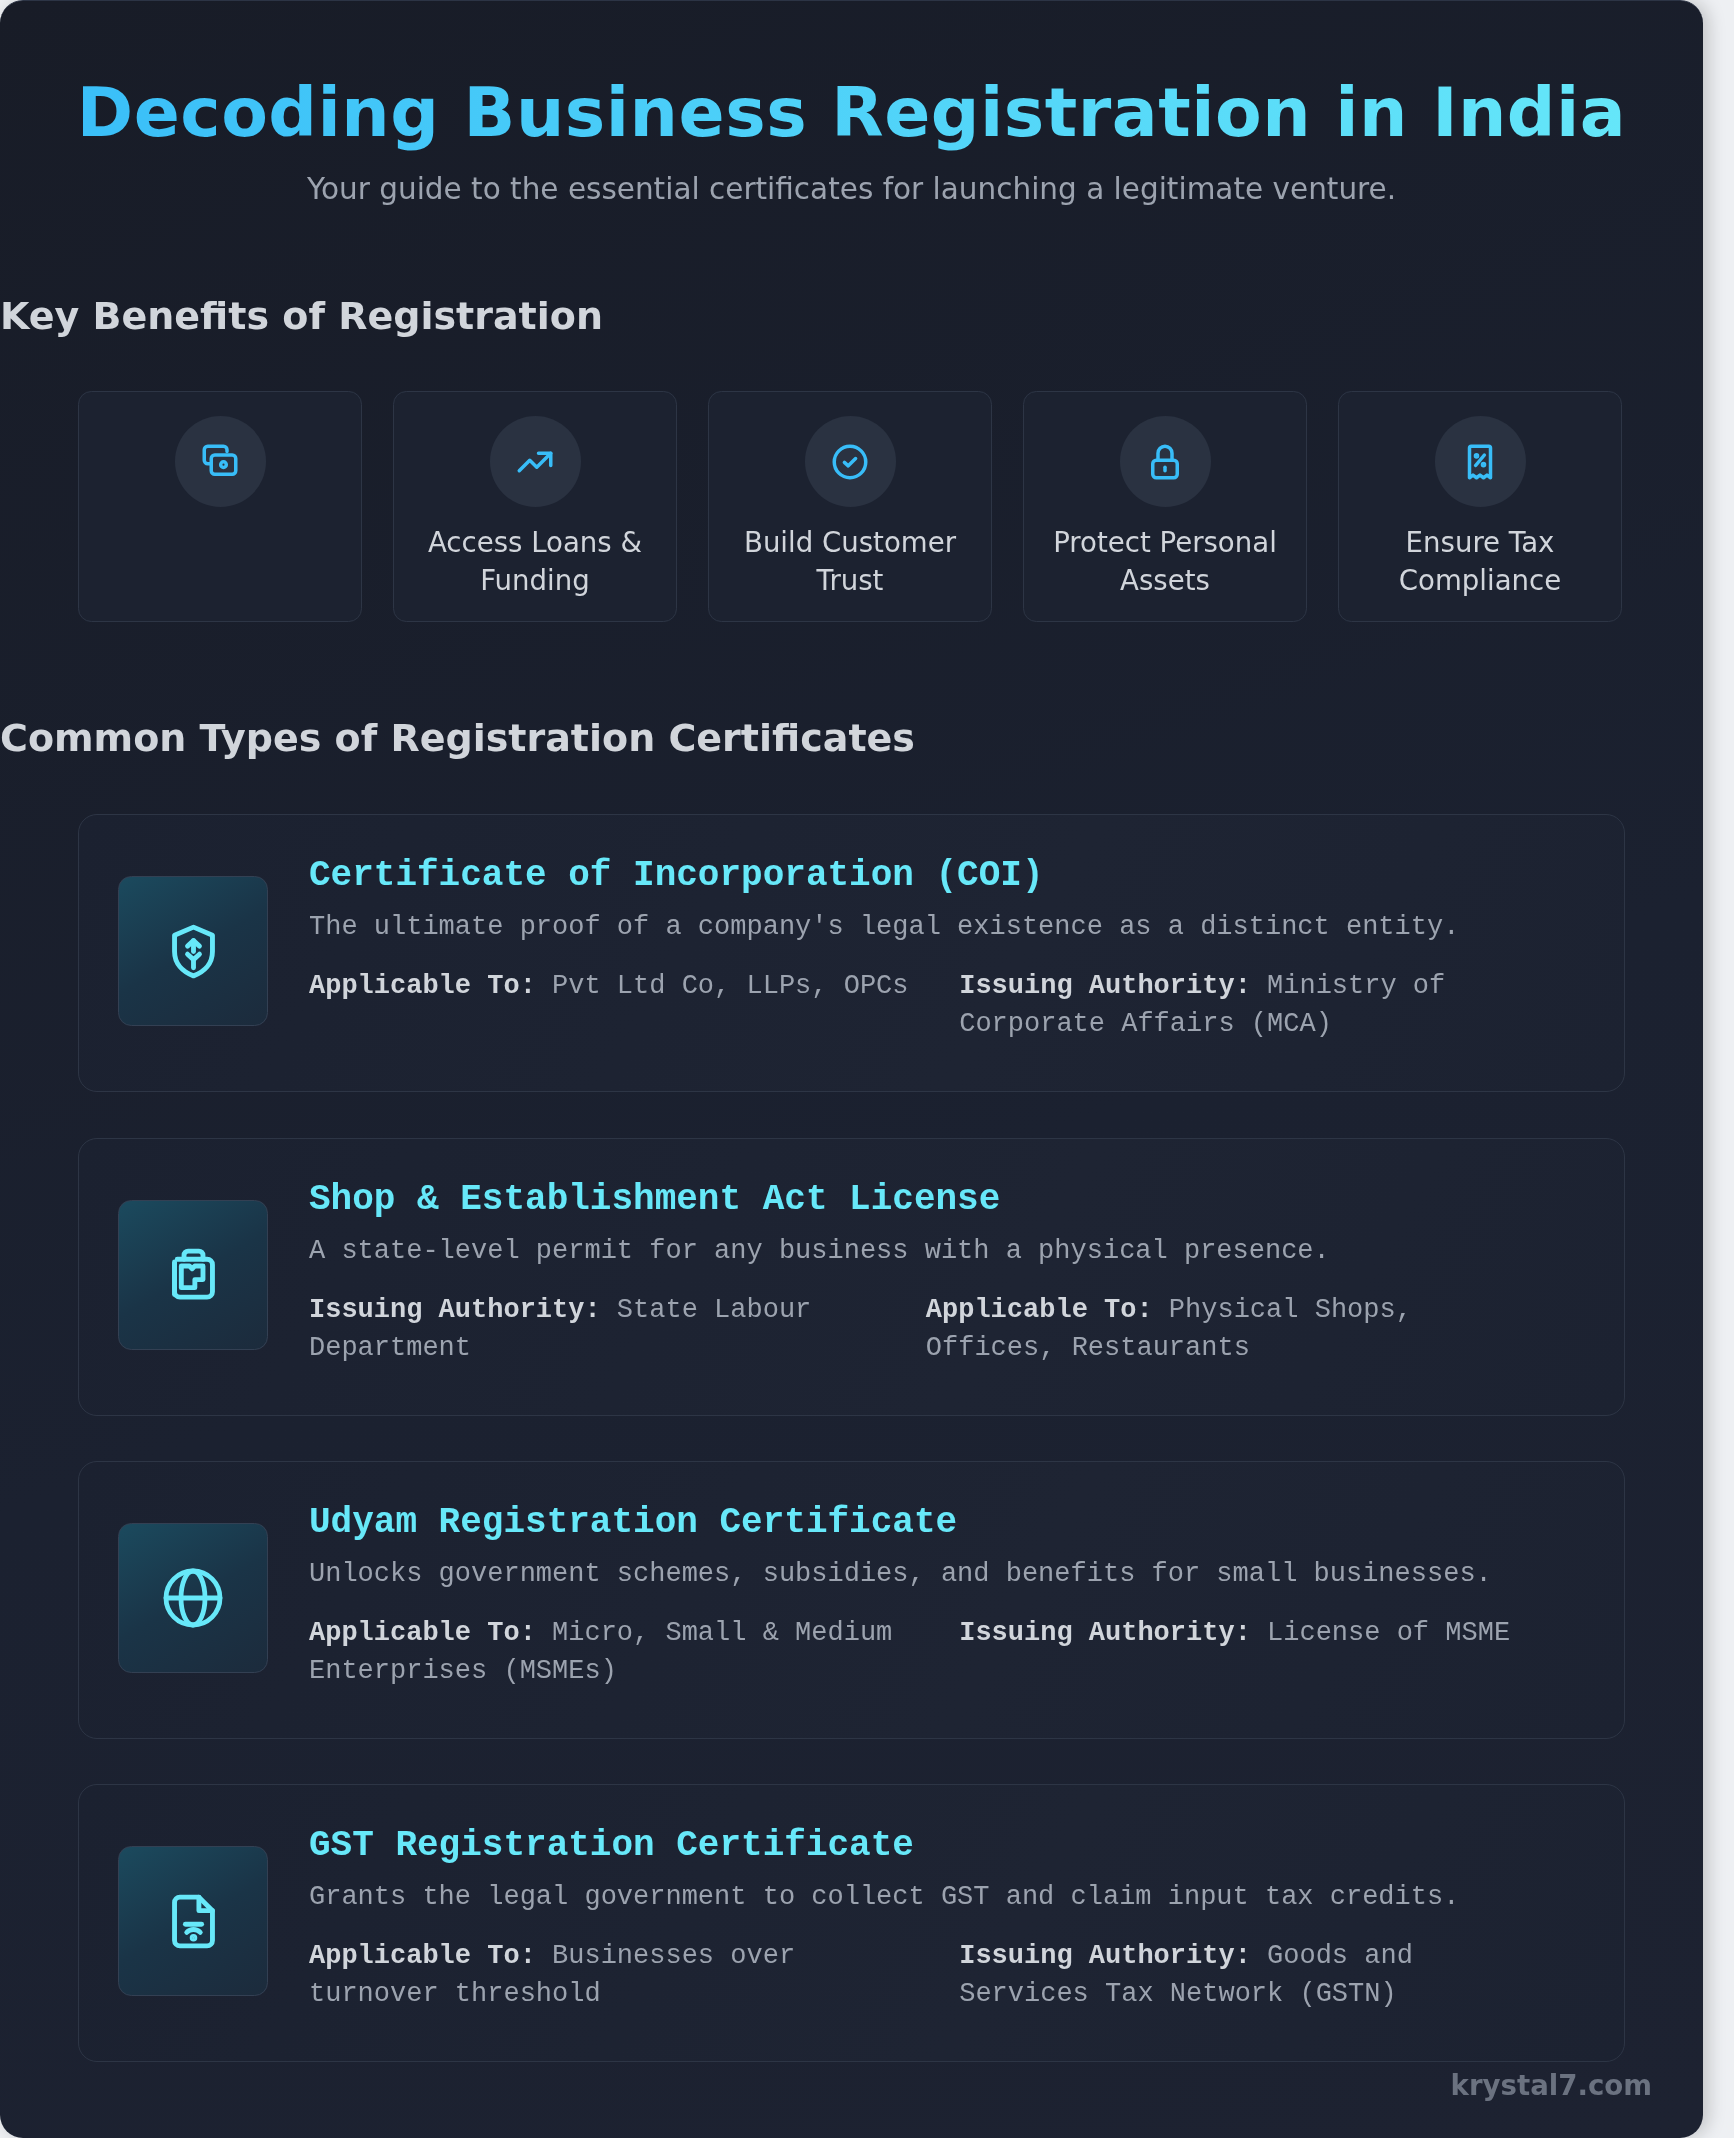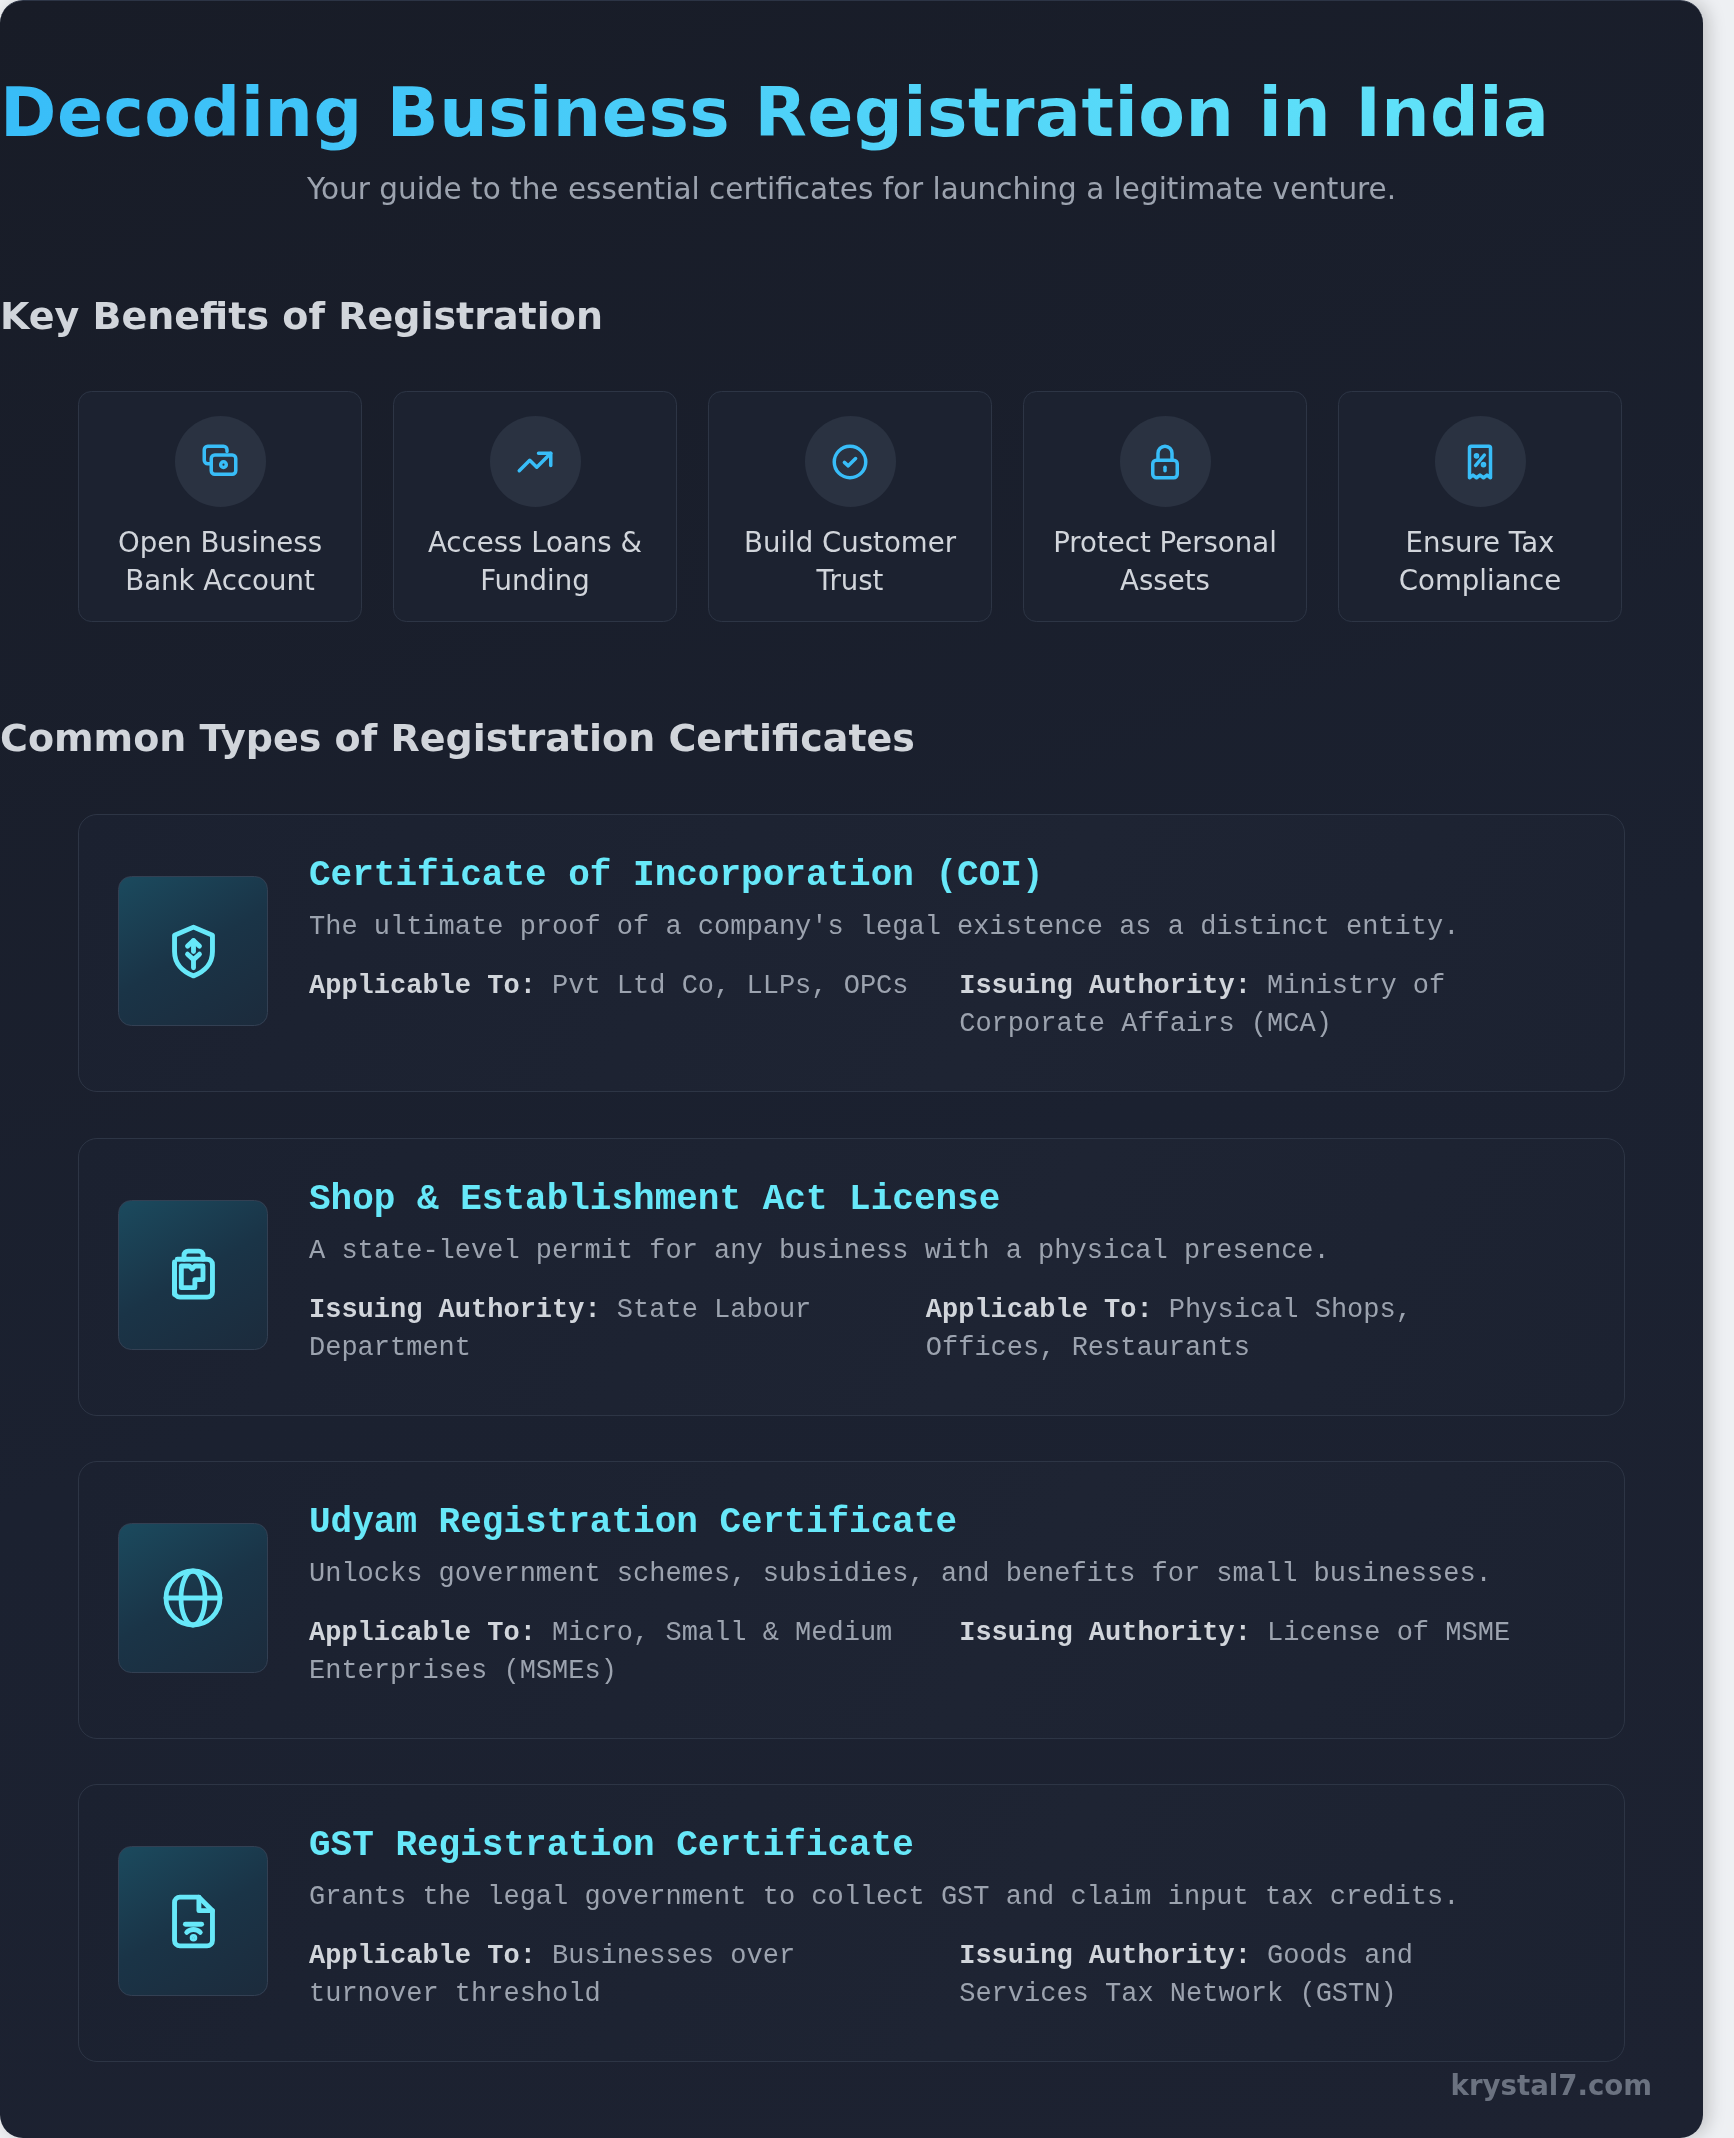--- a/index.html
+++ b/index.html
@@ -14,21 +14,21 @@
     position: absolute;
     left: 0; top: 0;
     width: 1703px; height: 2138px;
     background: linear-gradient(160deg, #181c27 0%, #1b2130 55%, #1d2231 100%);
     border-radius: 23px;
     border-top: 1.9px solid #2c3445;
     box-shadow: 5.7px 0 17px rgba(0,0,0,0.18);
   }
   .title {
     position: absolute; left: 0; right: 0; top: 72px;
-    text-align: left;
+    text-align: center;
     font-size: 68px; font-weight: bold;
     letter-spacing: 0.5px;
     background: linear-gradient(90deg, #38bdf8 0%, #67e8f9 100%);
     -webkit-background-clip: text; background-clip: text;
     color: transparent;
   }
   .subtitle {
     position: absolute; left: 0; right: 0; top: 171px;
     text-align: center; font-size: 29.5px; color: #9ca3af;
   }
@@ -111,21 +111,20 @@
 
   <div class="benefits">
     <div class="benefit-card">
       <div class="benefit-icon">
         <svg width="42" height="42" viewBox="0 0 24 24" fill="none" stroke="#38bdf8" stroke-width="2" stroke-linecap="round" stroke-linejoin="round">
           <path d="M16 6V5a2 2 0 0 0-2-2H5a2 2 0 0 0-2 2v6a2 2 0 0 0 2 2h2"></path>
           <rect x="7" y="8" width="14" height="11" rx="2"></rect>
           <circle cx="14" cy="13.5" r="1.6"></circle>
         </svg>
       </div>
-      <div class="benefit-label">Open Business Bank Account</div>
     </div>
     <div class="benefit-card">
       <div class="benefit-icon">
         <svg width="42" height="42" viewBox="0 0 24 24" fill="none" stroke="#38bdf8" stroke-width="2" stroke-linecap="round" stroke-linejoin="round">
           <polyline points="3 17 9 11 13 15 21 7"></polyline>
           <polyline points="14 7 21 7 21 14"></polyline>
         </svg>
       </div>
       <div class="benefit-label">Access Loans &amp; Funding</div>
     </div>

